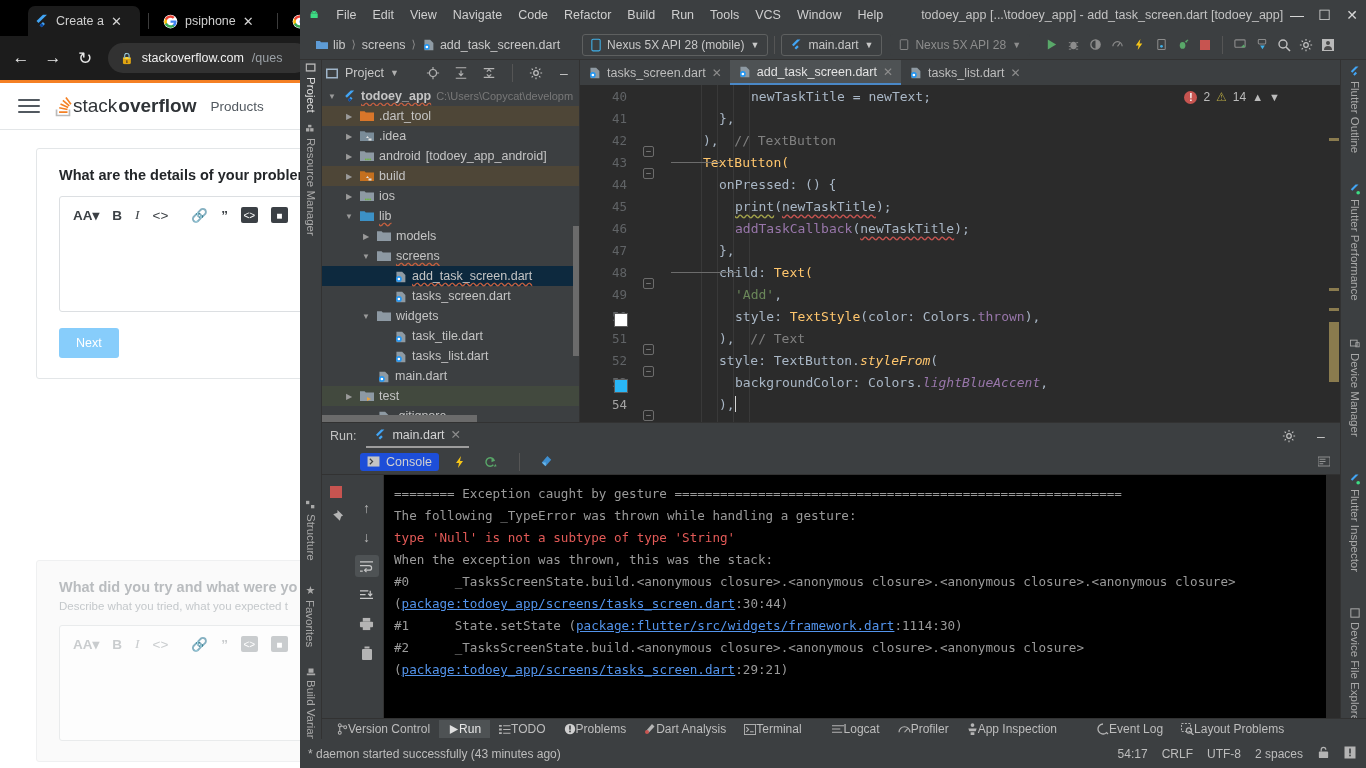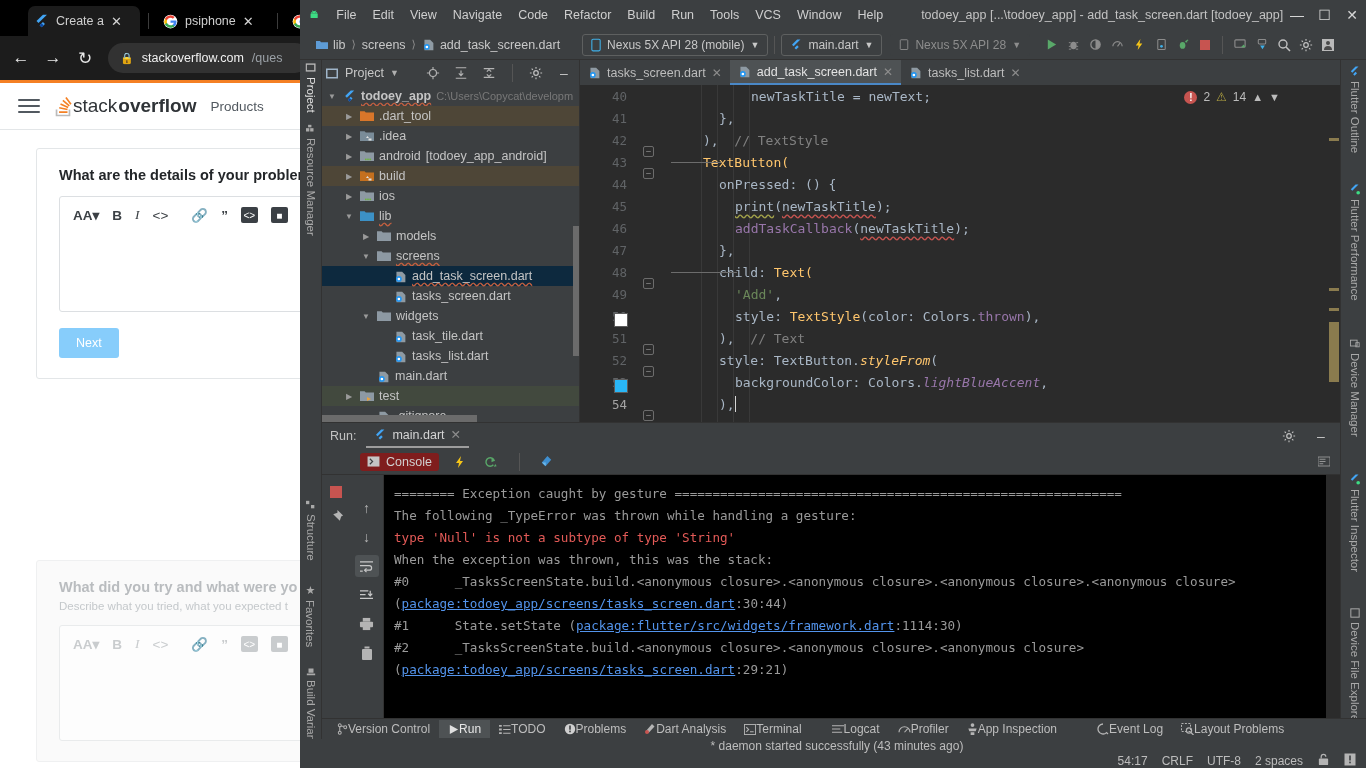--- a/index.html
+++ b/index.html
@@ -115,36 +115,36 @@
   #ed-markers { position: absolute; right: 0; top: 25px; bottom: 0; width: 12px; background: #2b2b2b; }
   .mark { position: absolute; right: 1px; width: 10px; height: 3px; }
 
   
   #run { position: absolute; left: 22px; top: 422px; right: 26px; height: 296px; background: #3c3f41; border-top: 1px solid #323232; }
   #run-head { height: 26px; display: flex; align-items: center; gap: 10px; padding-left: 8px; }
   #run-head .lbl { color: #c3c3c3; font-size: 12.5px; }
   .runtab { display: flex; align-items: center; gap: 6px; padding: 3px 8px 4px; border-bottom: 2px solid #9d9d9d; font-size: 12.5px; color: #d4d4d4; }
   #run-head-right { margin-left: auto; display: flex; align-items: center; gap: 10px; padding-right: 8px; }
   #run-sub { height: 26px; display: flex; align-items: center; gap: 10px; padding-left: 6px; border-bottom: 1px solid #323232; }
-  .pill { display: flex; align-items: center; gap: 6px; padding: 2px 7px; background: #7f1d1d; border-radius: 3px; color: #d0d0d0; font-size: 12.5px; }
+  .pill { display: flex; align-items: center; gap: 6px; padding: 2px 7px; background: #1d4ed8; border-radius: 3px; color: #d0d0d0; font-size: 12.5px; }
   #run-left-icons { position: absolute; left: 0; top: 52px; width: 28px; bottom: 0; display: flex; flex-direction: column; align-items: center; gap: 2px; padding-top: 6px; background: #3c3f41; }
   #run-gutter-icons { position: absolute; left: 28px; top: 52px; width: 34px; bottom: 0; display: flex; flex-direction: column; align-items: center; gap: 7px; padding-top: 22px; background: #3c3f41; border-right: 1px solid #323232; }
   .gicon { width: 24px; height: 22px; display: flex; align-items: center; justify-content: center; color: #b4b4b4; font-size: 14px; border-radius: 3px; }
   .gicon.on { background: #4e5254; }
   #console { position: absolute; left: 62px; top: 52px; right: 14px; bottom: 0; background: #000000; font-family: "DejaVu Sans Mono", monospace; font-size: 12.6px; color: #a9b7c6; padding: 8px 0 0 10px; overflow: hidden; white-space: pre; line-height: 22px; }
   .c-gray { color: #9a9a9a; }
   .c-red { color: #e35a57; }
   .c-link { color: #5394ec; text-decoration: underline; }
   #console-scroll { position: absolute; right: 0; top: 52px; bottom: 0; width: 14px; background: #2b2b2b; }
 
   
   #as-bottombar { position: absolute; left: 22px; right: 0; bottom: 29px; height: 21px; background: #3c3f41; display: flex; align-items: center; gap: 0; padding-left: 6px; font-size: 12px; border-top: 1px solid #323232; }
   .bbtn { display: flex; align-items: center; padding: 2px 9px; color: #bdbdbd; white-space: nowrap; }
   .bbtn.sel { background: #4e5254; color: #e6e6e6; }
-  #as-statusbar { position: absolute; left: 0; right: 0; bottom: 0; height: 29px; background: #3c3f41; display: flex; align-items: center; padding-left: 8px; font-size: 12px; color: #bdbdbd; flex-direction: column; }
+  #as-statusbar { position: absolute; left: 0; right: 0; bottom: 0; height: 29px; background: #3c3f41; display: flex; align-items: center; padding-left: 8px; font-size: 12px; color: #bdbdbd; }
   #status-right { margin-left: auto; display: flex; align-items: center; gap: 14px; padding-right: 10px; }
 </style>
 </head>
 <body>
 
 <div id="browser">
 
   <div id="browser-tabstrip">
     <div class="btab active" style="left:28px; width:112px;">
       <svg class="fav" viewBox="0 0 24 24">
@@ -729,21 +729,21 @@
       </div>
     </div>
     <div id="ed-body">
       <div class="vguide" style="left:121px;"></div>
       <div class="vguide" style="left:137px;"></div>
       <div class="vguide" style="left:153px;"></div>
       <div class="vguide" style="left:169px;"></div>
       <div id="ed-lines">
           <div class="eline"><div class="gutter">40</div><div class="foldcol"></div><div class="codecell" style="padding-left: 92px;"><span class="k-id">newTaskTitle </span><span class="k-id">= </span><span class="k-id">newText</span><span class="k-id">;</span></div></div>
           <div class="eline"><div class="gutter">41</div><div class="foldcol"></div><div class="codecell" style="padding-left: 60px;"><span class="k-id">},</span></div></div>
-          <div class="eline"><div class="gutter">42</div><div class="foldcol"><span class="foldmark">−</span></div><div class="codecell" style="padding-left: 44px;"><span class="k-id">),</span><span class="k-cmt">  // TextStyle</span></div></div>
+          <div class="eline"><div class="gutter">42</div><div class="foldcol"><span class="foldmark">−</span></div><div class="codecell" style="padding-left: 44px;"><span class="k-id">),</span><span class="k-cmt">  // TextButton</span></div></div>
           <div class="eline"><div class="gutter">43</div><div class="foldcol"><span class="foldmark">−</span></div><div class="codecell" style="padding-left: 44px;"><span class="k-fn">TextButton(</span></div><span style="position: absolute; left: 91px; width: 50px; height: 1px; background: rgb(108, 108, 108); top: 11px;"></span></div>
           <div class="eline"><div class="gutter">44</div><div class="foldcol"></div><div class="codecell" style="padding-left: 60px;"><span class="k-id">onPressed: </span><span class="k-id">() {</span></div></div>
           <div class="eline"><div class="gutter">45</div><div class="foldcol"></div><div class="codecell" style="padding-left: 76px;"><span class="k-id w-yel">print</span><span class="k-id">(</span><span class="k-id w-red">newTaskTitle</span><span class="k-id">);</span></div></div>
           <div class="eline"><div class="gutter">46</div><div class="foldcol"></div><div class="codecell" style="padding-left: 76px;"><span class="k-fld">addTaskCallback</span><span class="k-id">(</span><span class="k-id w-red">newTaskTitle</span><span class="k-id">);</span></div></div>
           <div class="eline"><div class="gutter">47</div><div class="foldcol"></div><div class="codecell" style="padding-left: 60px;"><span class="k-id">},</span></div></div>
           <div class="eline"><div class="gutter">48</div><div class="foldcol"><span class="foldmark">−</span></div><div class="codecell" style="padding-left: 60px;"><span class="k-id">child: </span><span class="k-fn">Text(</span></div><span style="position: absolute; left: 91px; width: 66px; height: 1px; background: rgb(108, 108, 108); top: 11px;"></span></div>
           <div class="eline"><div class="gutter">49</div><div class="foldcol"></div><div class="codecell" style="padding-left: 76px;"><span class="k-str">'Add'</span><span class="k-id">,</span></div></div>
           <div class="eline"><div class="gutter">50<span class="colorchip" style="background: rgb(255, 255, 255);"></span></div><div class="foldcol"></div><div class="codecell" style="padding-left: 76px;"><span class="k-id">style: </span><span class="k-fn">TextStyle</span><span class="k-id">(color: Colors.</span><span class="k-fld">thrown</span><span class="k-id">),</span></div></div>
           <div class="eline"><div class="gutter">51</div><div class="foldcol"><span class="foldmark">−</span></div><div class="codecell" style="padding-left: 60px;"><span class="k-id">),</span><span class="k-cmt">  // Text</span></div></div>
           <div class="eline"><div class="gutter">52</div><div class="foldcol"><span class="foldmark">−</span></div><div class="codecell" style="padding-left: 60px;"><span class="k-id">style: TextButton.</span><span class="k-fn" style="font-style: italic;">styleFrom</span><span class="k-id">(</span></div></div>

